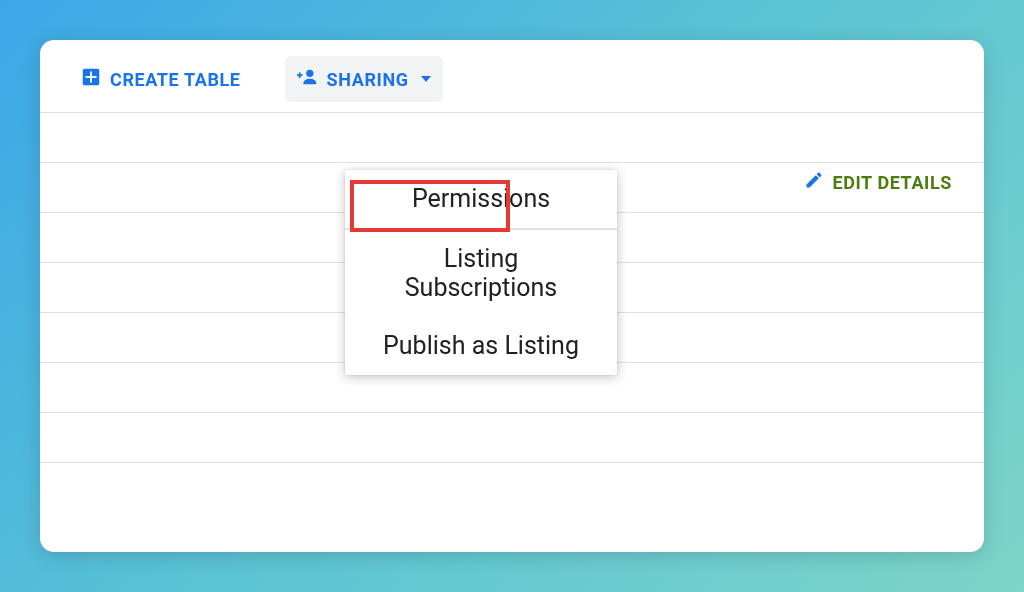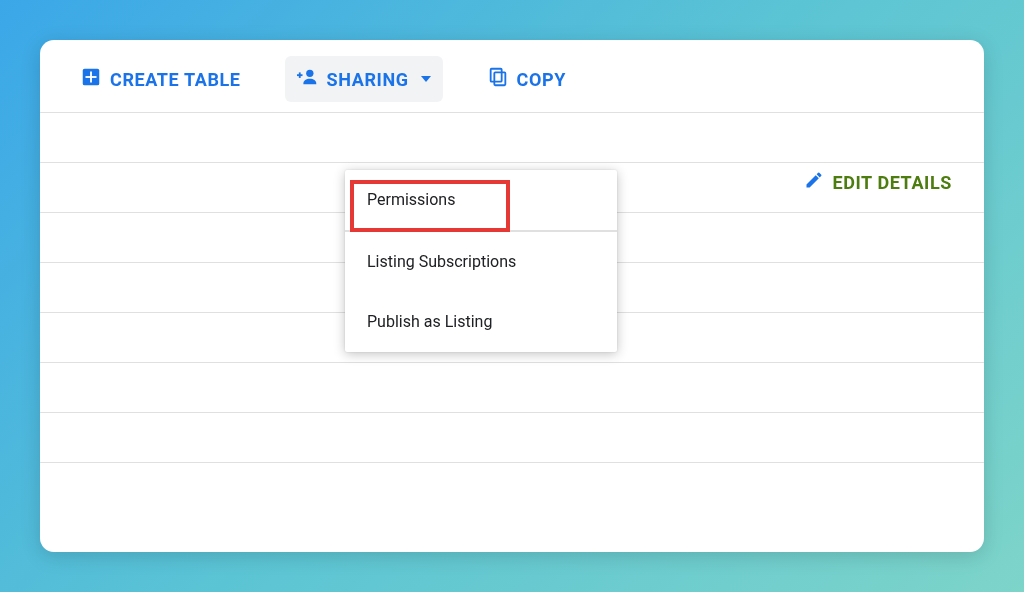--- a/index.html
+++ b/index.html
@@ -92,25 +92,26 @@
       position: absolute;
       left: 305px;
       top: 130px;
       width: 272px;
       background: #fff;
       box-shadow: 0 2px 12px rgba(0,0,0,0.24), 0 0 2px rgba(0,0,0,0.12);
       border-radius: 2px;
       z-index: 10;
     }
     .dd-item {
-      padding: 20px 22px;
-      font-size: 16px;
+      padding: 14px 22px;
+      font-size: 25px;
       color: #202124;
       cursor: pointer;
       border-bottom: 1px solid transparent;
+      text-align: center;
     }
     .dd-sep {
       border-top: 1px solid #e0e0e0;
       margin: 0;
     }
     .highlight-box {
       position: absolute;
       left: 310px;
       top: 140px;
       width: 160px;
@@ -144,29 +145,20 @@
             <circle cx="14" cy="8" r="4"></circle>
             <path d="M14 14c-4 0-7 2-7 5v1h14v-1c0-3-3-5-7-5z"></path>
             <rect x="2" y="7" width="2" height="6"></rect>
             <rect x="0" y="9" width="6" height="2"></rect>
           </svg>
       </span>
       <span>SHARING</span>
       <span class="caret"></span>
     </div>
 
-    <div class="tbtn">
-      <span>
-        <svg viewBox="0 0 24 24">
-            <rect x="8" y="7" width="12" height="14" rx="1" fill="none" stroke="#1a73e8" stroke-width="2"></rect>
-            <rect x="4" y="3" width="12" height="14" rx="1" fill="none" stroke="#1a73e8" stroke-width="2"></rect>
-          </svg>
-      </span>
-      <span>COPY</span>
-    </div>
 
 
 
   </div>
 
   <div class="rows">
     <div class="row"></div>
     <div class="row"></div>
     <div class="row"></div>
     <div class="row"></div>

